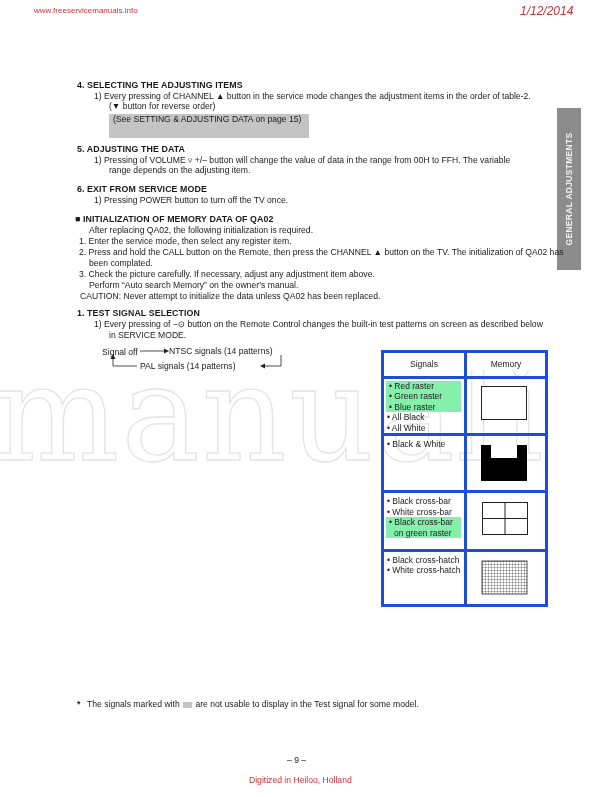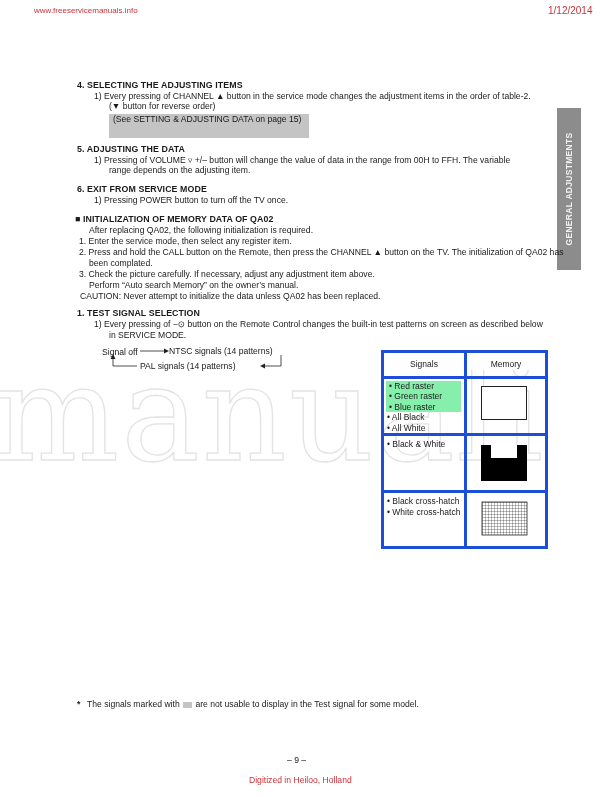--- a/index.html
+++ b/index.html
@@ -1,21 +1,21 @@
 <!DOCTYPE html>
 <html><head>
 <meta charset="utf-8">
 <style>
   html, body { margin:0; padding:0; background:#ffffff; }
   body { width:600px; height:797px; position:relative; overflow:hidden;
          font-family:"Liberation Sans", sans-serif; color:#1a1a1a; font-size:8.6px; line-height:10.6px; }
   .abs { position:absolute; }
   .red { color:#c8323a; }
   .hdr-left { left:34px; top:6px; font-size:8px; }
-  .hdr-right { left:548px; top:6px; font-size:10px; }
+  .hdr-right { left:520px; top:6px; font-size:12px;font-style:italic; }
   h3 { margin:0; font-size:8.8px; font-weight:bold; position:absolute; letter-spacing:0.1px; }
   .p { position:absolute; white-space:nowrap; }
   .note { position:absolute; left:109px; top:114px; width:200px; height:24px; background:#c4c4c4; padding:0 0 0 4px; box-sizing:border-box; }
   .side-tab { position:absolute; left:557px; top:108px; width:24px; height:162px; background:#8c8c8c; }
   .side-tab span { position:absolute; left:50%; top:50%; transform:translate(-50%,-50%) rotate(-90deg); white-space:nowrap; color:#f0f0f0; font-weight:bold; font-size:8.5px; letter-spacing:0.3px; }
   .watermark { position:absolute; left:0; top:370px; width:600px; height:95px; pointer-events:none; }
   table.sig { position:absolute; left:381px; top:350px; border-collapse:collapse; font-size:8.5px; line-height:10.4px; }
   table.sig td, table.sig th { border:3px solid #1d4ed8; padding:0; vertical-align:top; }
   table.sig th { font-weight:normal; height:23px; text-align:center; vertical-align:middle; }
   .c1 { width:80px; }
@@ -108,20 +108,37 @@
       <span class="item" style="margin-top:3px;">• Black &amp; White</span>
     </td>
     <td class="c2 pic">
       <svg width="78" height="52">
         <rect x="14" y="9" width="46" height="36" fill="#000"></rect>
         <rect x="24" y="9" width="26" height="13" fill="#fff"></rect>
       </svg>
     </td>
   </tr>
 
+  <tr>
+    <td class="c1" style="height:53px;">
+      <span class="item" style="margin-top:3px;">• Black cross-bar</span>
+      <span class="item">• White cross-bar</span>
+      <div class="shade" style="margin-top:0;">
+        <span class="item">• Black cross-bar</span>
+        <span class="item" style="padding-left:8px;">   on green raster</span>
+      </div>
+    </td>
+    <td class="c2 pic">
+      <svg width="78" height="53">
+        <rect x="15.5" y="9.5" width="45" height="32" fill="#fff" stroke="#222" stroke-width="1"></rect>
+        <line x1="38" y1="9.5" x2="38" y2="41.5" stroke="#222" stroke-width="1"></line>
+        <line x1="15.5" y1="25.5" x2="60.5" y2="25.5" stroke="#222" stroke-width="1"></line>
+      </svg>
+    </td>
+  </tr>
 
   <tr>
     <td class="c1" style="height:50px;">
       <span class="item" style="margin-top:3px;">• Black cross-hatch</span>
       <span class="item">• White cross-hatch</span>
     </td>
     <td class="c2 pic">
       <svg width="78" height="50">
         <defs>
           <pattern id="hatch" width="3" height="3" patternUnits="userSpaceOnUse">

